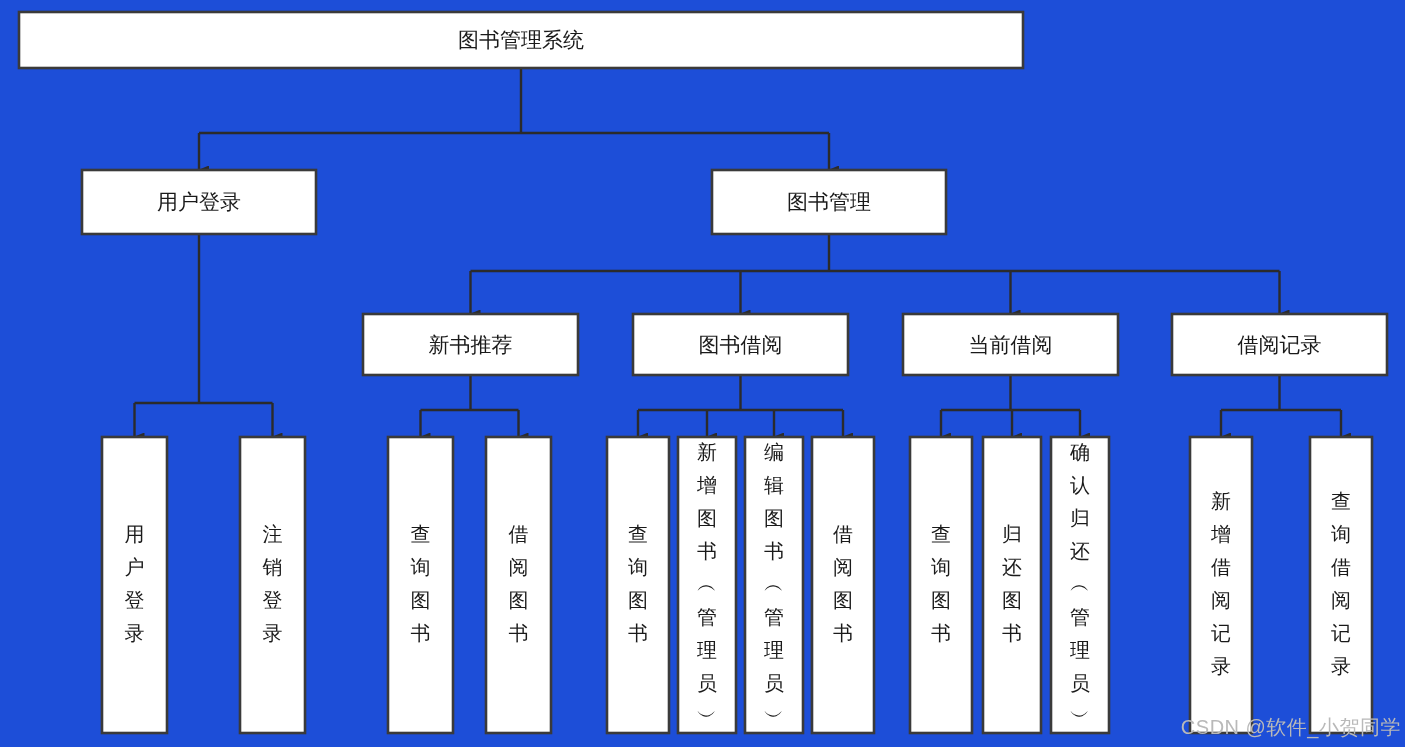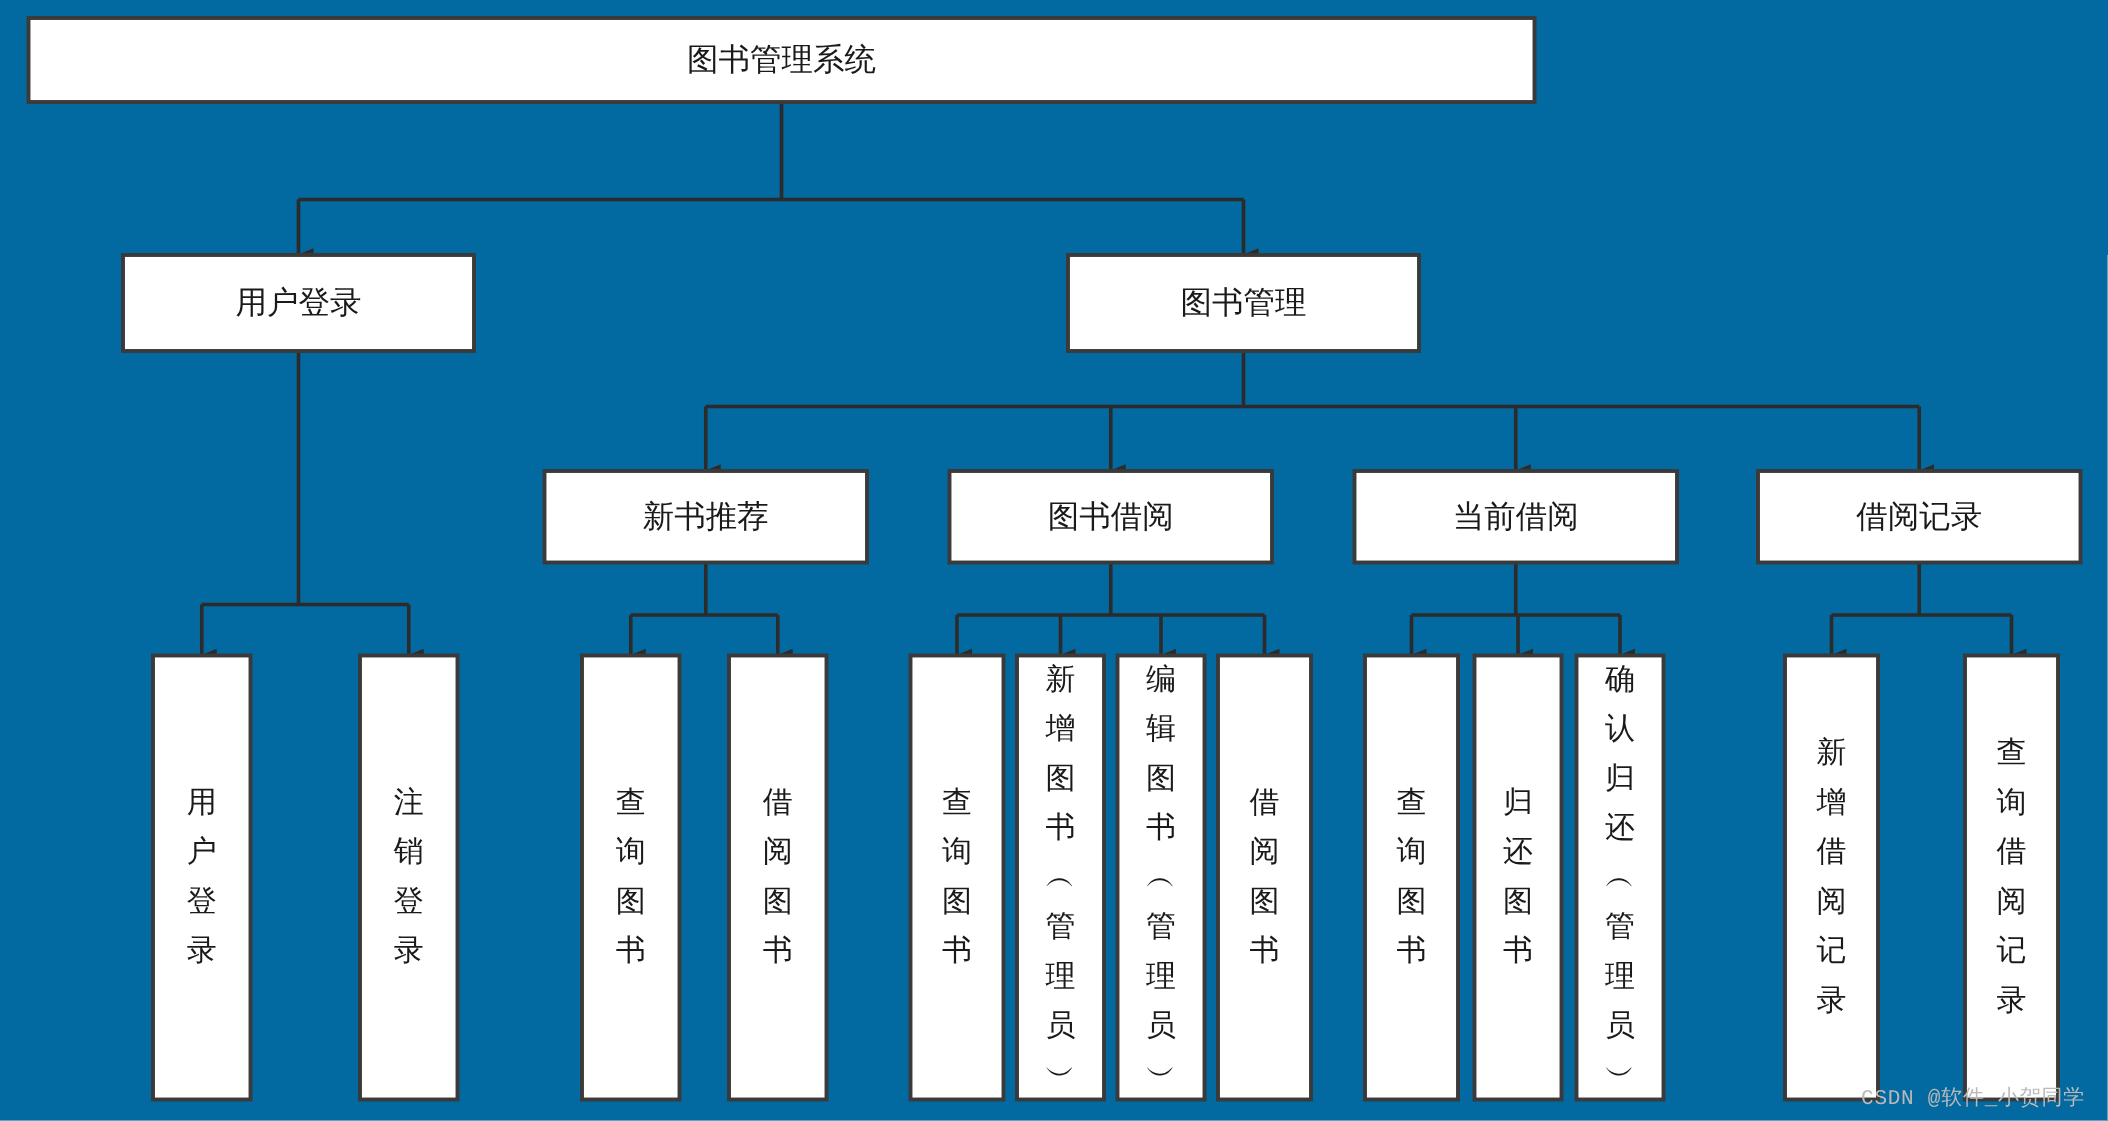--- a/index.html
+++ b/index.html
@@ -10,21 +10,21 @@
   body {
     width: 1405px;
     height: 747px;
     font-family: "DejaVu Sans", "Liberation Sans", sans-serif;
     overflow: hidden;
   }
   #diagram-root {
     position: relative;
     width: 1405px;
     height: 747px;
-    background: #0369a1;
+    background: #1d4ed8;
   }
   svg#flowchart {
     position: absolute;
     left: 0;
     top: 0;
     width: 1405px;
     height: 747px;
   }
   .node-rect {
     fill: #ffffff;
@@ -44,24 +44,24 @@
     fill: #1a1a1a;
     text-anchor: middle;
   }
   .conn {
     stroke: #2b2b2b;
     stroke-width: 2.4;
     fill: none;
   }
   .watermark {
     position: absolute;
-    right: 15px;
+    right: 4px;
     bottom: 6px;
-    font-family: Liberation Mono, monospace;
-    font-size: 14px;
+    font-family: Liberation Sans, sans-serif;
+    font-size: 20px;
     color: #b9b9b9;
     letter-spacing: 0.5px;
     white-space: nowrap;
     user-select: none;
   }
 </style>
 </head>
 <body>
 
 <div id="diagram-root">

